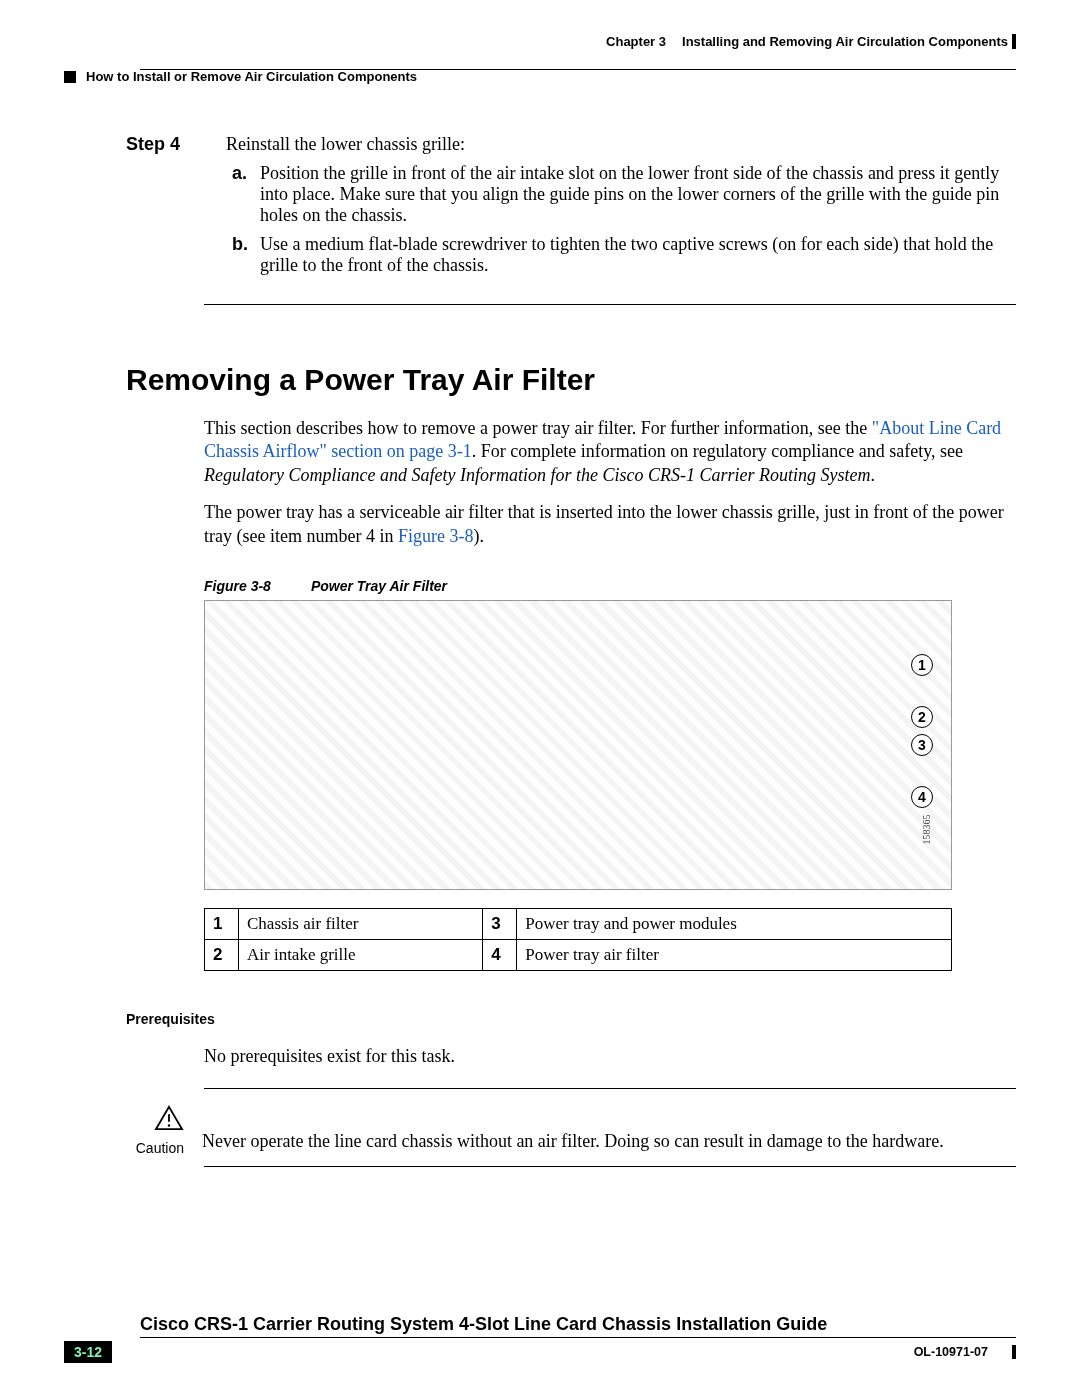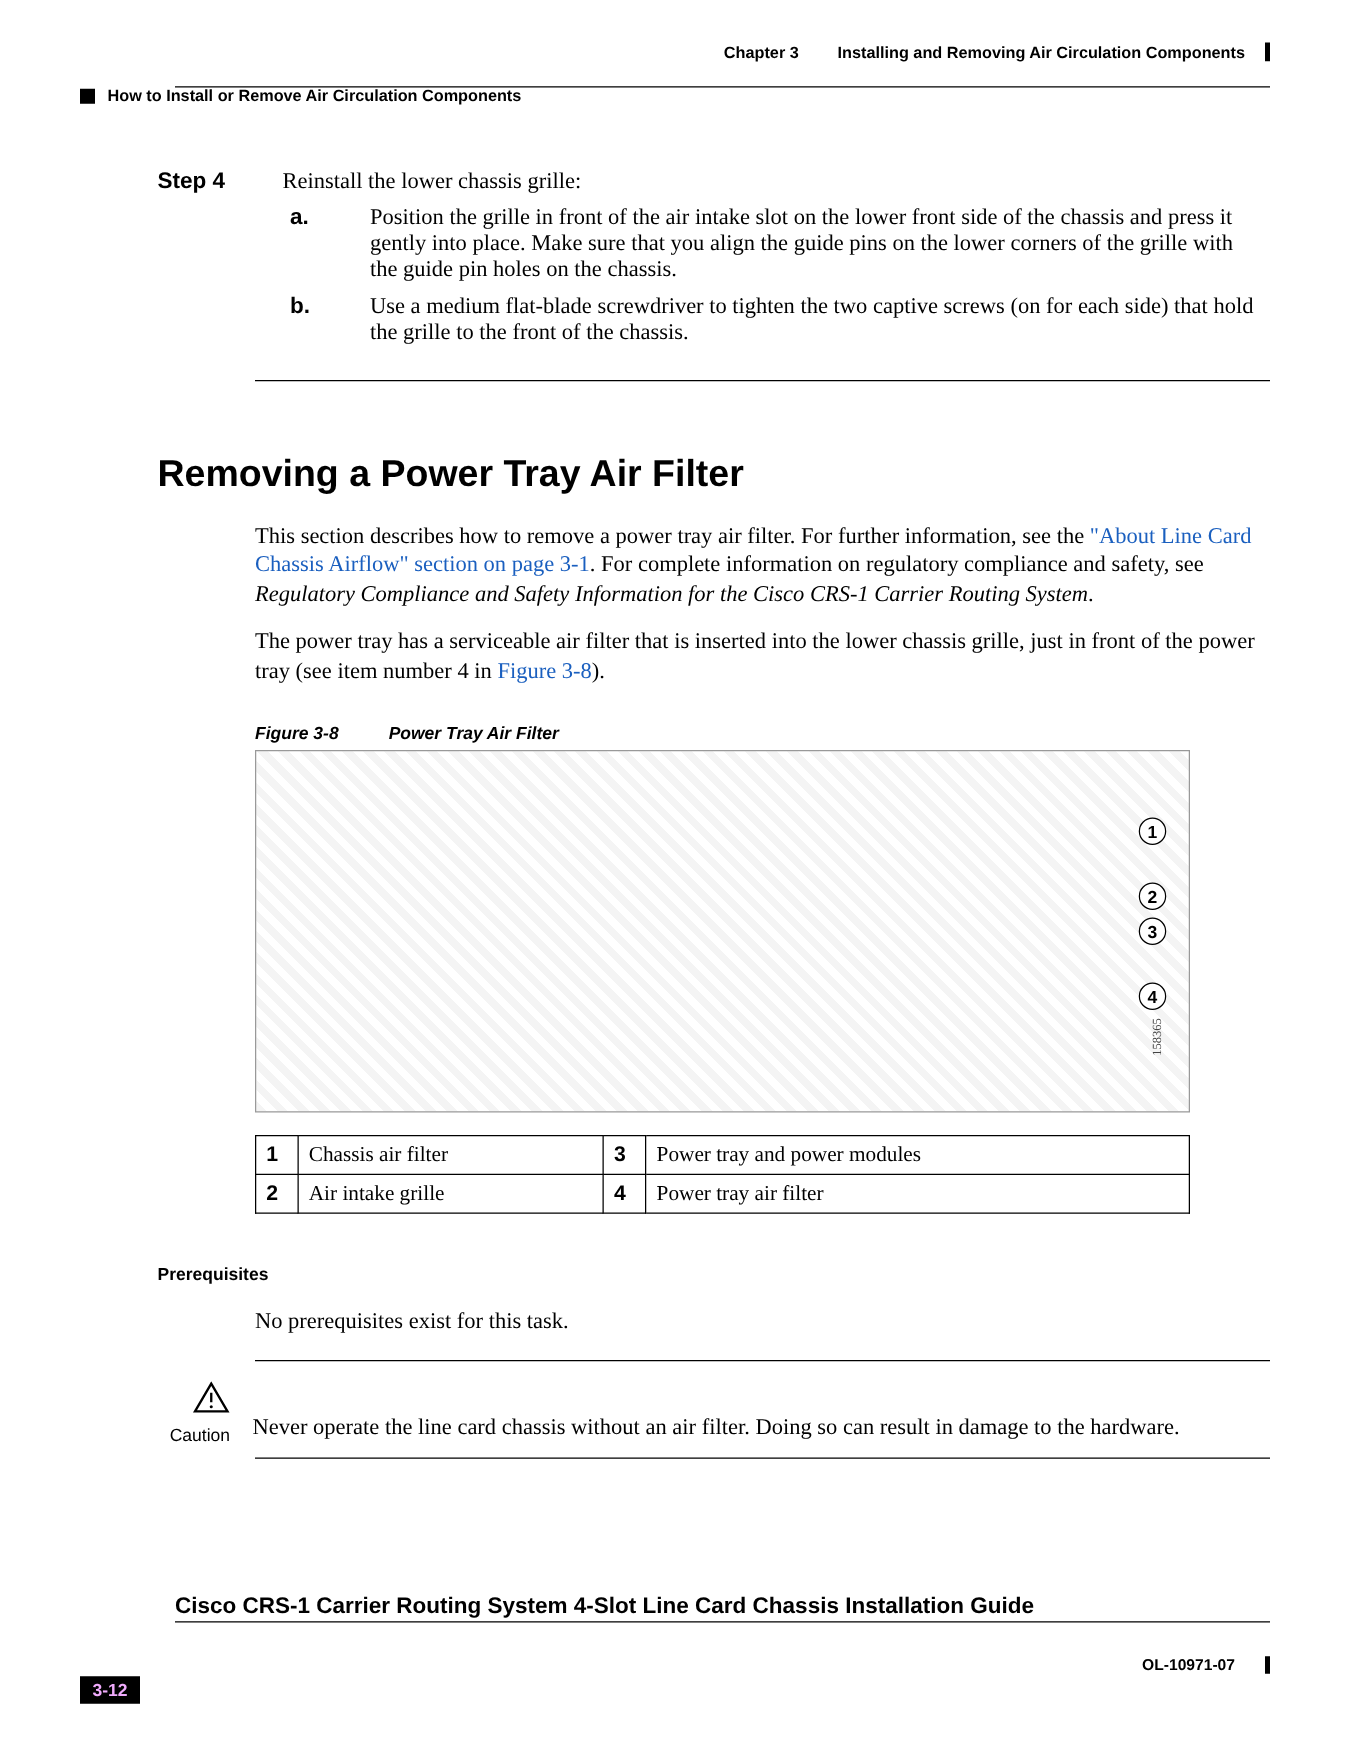--- a/index.html
+++ b/index.html
@@ -29,23 +29,23 @@
     padding-top: 18px;
   }
   .header .right {
     display: flex;
     align-items: flex-start;
     gap: 10px;
     justify-content: flex-end;
   }
   .header .right .chap {
     display: flex;
-    gap: 31px;
+    gap: 16px;
     border-right: 4px solid #000;
-    padding-right: 16px;
+    padding-right: 4px;
   }
   .header .left .sq {
     width: 12px; height: 12px;
     background: #000;
     margin-top: 1px;
   }
   .header-rule {
     border-top: 1px solid #000;
     margin-top: 4px;
   }
@@ -66,21 +66,21 @@
     display: flex;
     gap: 10px;
     margin-left: 168px;
     margin-top: 8px;
   }
   .sub-label {
     font-family: Arial, Helvetica, sans-serif;
     font-weight: bold;
     width: 18px;
   }
-  .sub-text { flex: 1; padding-right: 4px; margin-left: 36px; }
+  .sub-text { flex: 1; padding-right: 4px; }
   .hr-thin { border-top: 1.5px solid #000; margin: 28px 0 0 140px; }
   h1.section {
     font-family: Arial, Helvetica, sans-serif;
     font-weight: bold;
     font-size: 30px;
     margin: 58px 0 20px 62px;
   }
   .body-block {
     margin-left: 140px;
     line-height: 1.3;
@@ -184,27 +184,26 @@
     padding-bottom: 2px;
   }
   .footer .footer-row {
     display:flex;
     justify-content: space-between;
     align-items: center;
     margin-top: 3px;
   }
   .footer .pagebox {
     background: #000;
-    color: #f0abfc;
+    color: #86efac;
     font-family: Arial, Helvetica, sans-serif;
     font-weight: bold;
     font-size: 14px;
     padding: 3px 10px;
     display:inline-block;
-    margin-top:40px;
   }
   .footer .docnum {
     font-family: Arial, Helvetica, sans-serif;
     font-weight: bold;
     font-size: 12.5px;
     border-right: 4px solid #000;
     padding-right: 24px;
   }
   .fignum { font-size: 10px; transform: rotate(-90deg); display:inline-block; margin-top:10px; color:#444;}
 </style>

